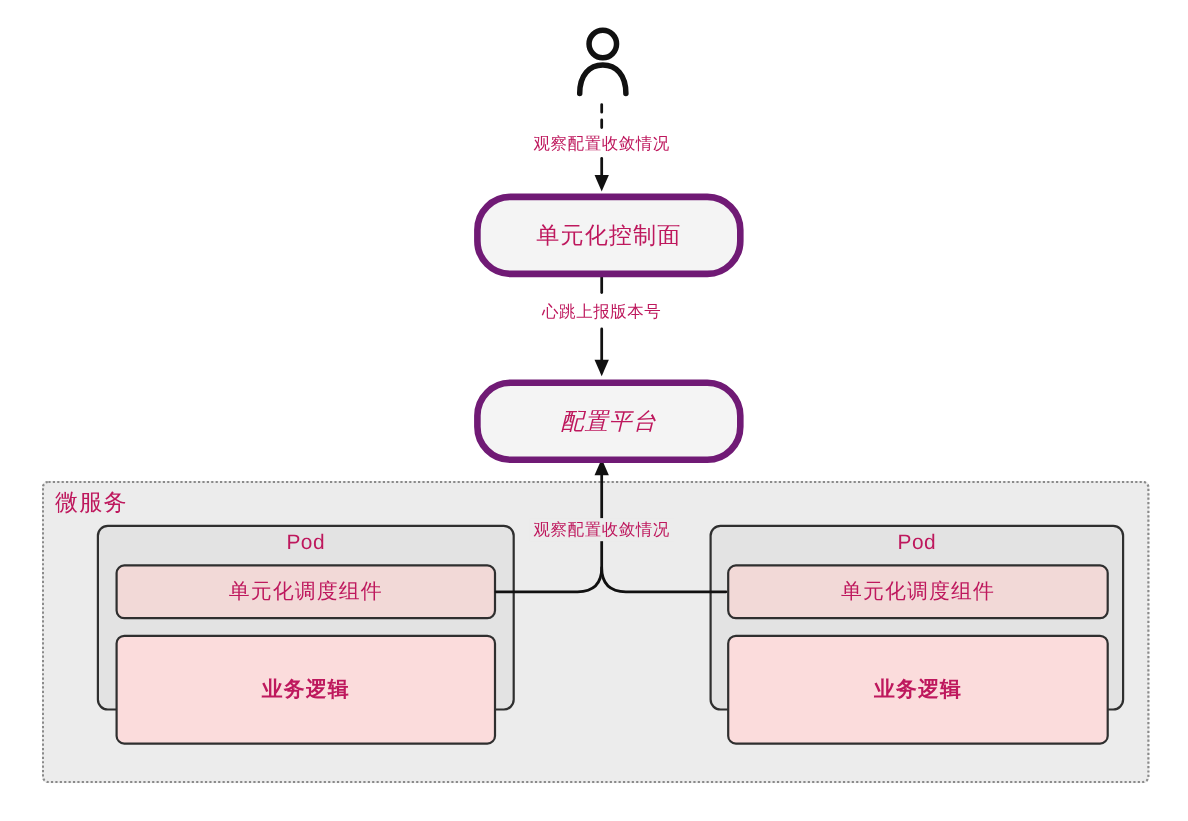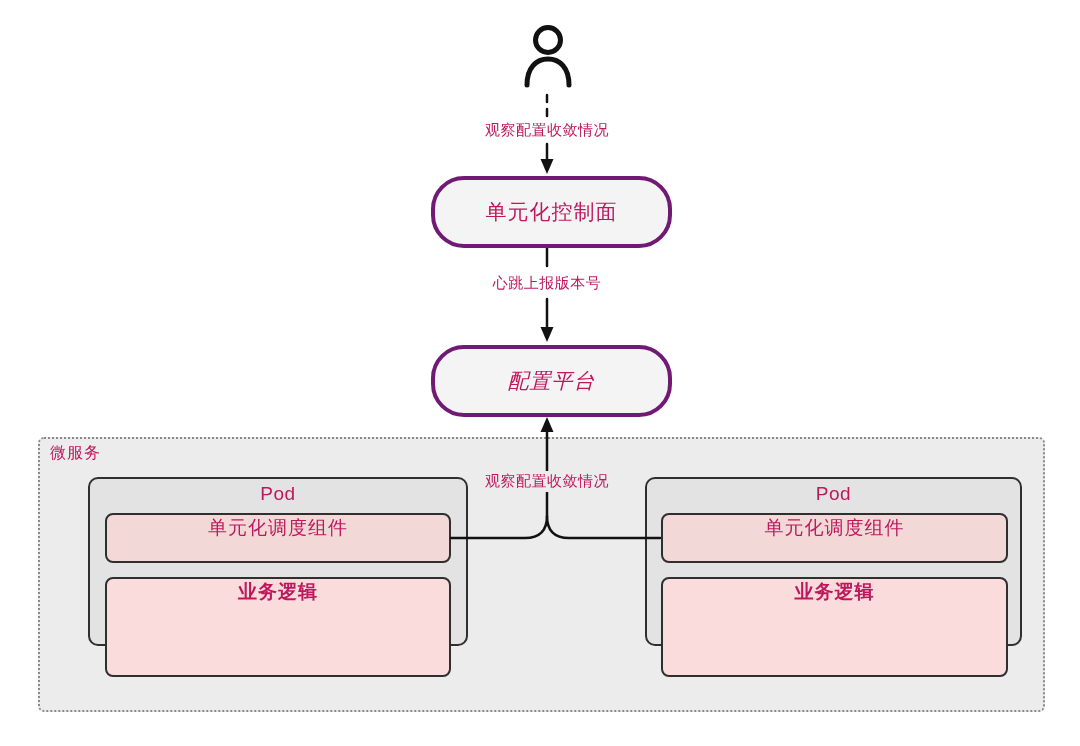--- a/index.html
+++ b/index.html
@@ -9,39 +9,39 @@
   }
   .overlay{position:absolute;left:0;top:0;z-index:2;pointer-events:none;}
   .person{position:absolute;left:519px;top:24px;width:58px;height:66px;z-index:3;}
   .edge-label{
     position:absolute;z-index:4;transform:translateX(-50%);
     font-size:15px;letter-spacing:.5px;white-space:nowrap;background:#ffffff;padding:1px 4px;
   }
   .edge-label.on-gray{background:#ececec;}
   .pill{
     position:absolute;left:431px;width:233px;height:64px;z-index:3;
-    background:#f4f4f4;border:4px solid #701a75;border-radius:33px;
+    background:#f4f4f4;border:6px solid #701a75;border-radius:33px;
     display:flex;align-items:center;justify-content:center;
     font-size:21px;font-weight:500;letter-spacing:1px;
   }
   .group{
     position:absolute;left:38px;top:437px;width:1007px;height:275px;z-index:1;
     background:#ececec;border:2px dotted #8a8a8a;border-radius:6px;box-sizing:border-box;
   }
-  .group-label{position:absolute;left:10px;top:4px;font-size:16px;letter-spacing:1px;}
+  .group-label{position:absolute;left:10px;top:4px;font-size:21px;letter-spacing:1px;}
   .pod{
     position:absolute;top:477px;height:169px;z-index:1;box-sizing:border-box;
     background:#e3e3e3;border:2px solid #2f2f2f;border-radius:10px;
   }
   .pod.left{left:88px;width:380px;}
   .pod.right{left:645px;width:377px;}
   .pod-title{position:absolute;left:0;right:0;top:4px;text-align:center;font-size:19px;letter-spacing:.5px;}
   .inner{
     position:absolute;box-sizing:border-box;border:2px solid #2f2f2f;border-radius:8px;
-    display:flex;align-items:flex-start;justify-content:center;font-size:19px;letter-spacing:1px;
+    display:flex;align-items:center;justify-content:center;font-size:19px;letter-spacing:1px;
   }
   .component{top:34px;height:50px;background:#f2d9d7;}
   .logic{top:98px;height:100px;background:#fbdcdc;font-weight:bold;}
   .pod.left .inner{left:15px;width:346px;}
   .pod.right .inner{left:14px;width:347px;}
 </style>
 </head>
 <body>
 
 <div class="canvas">

